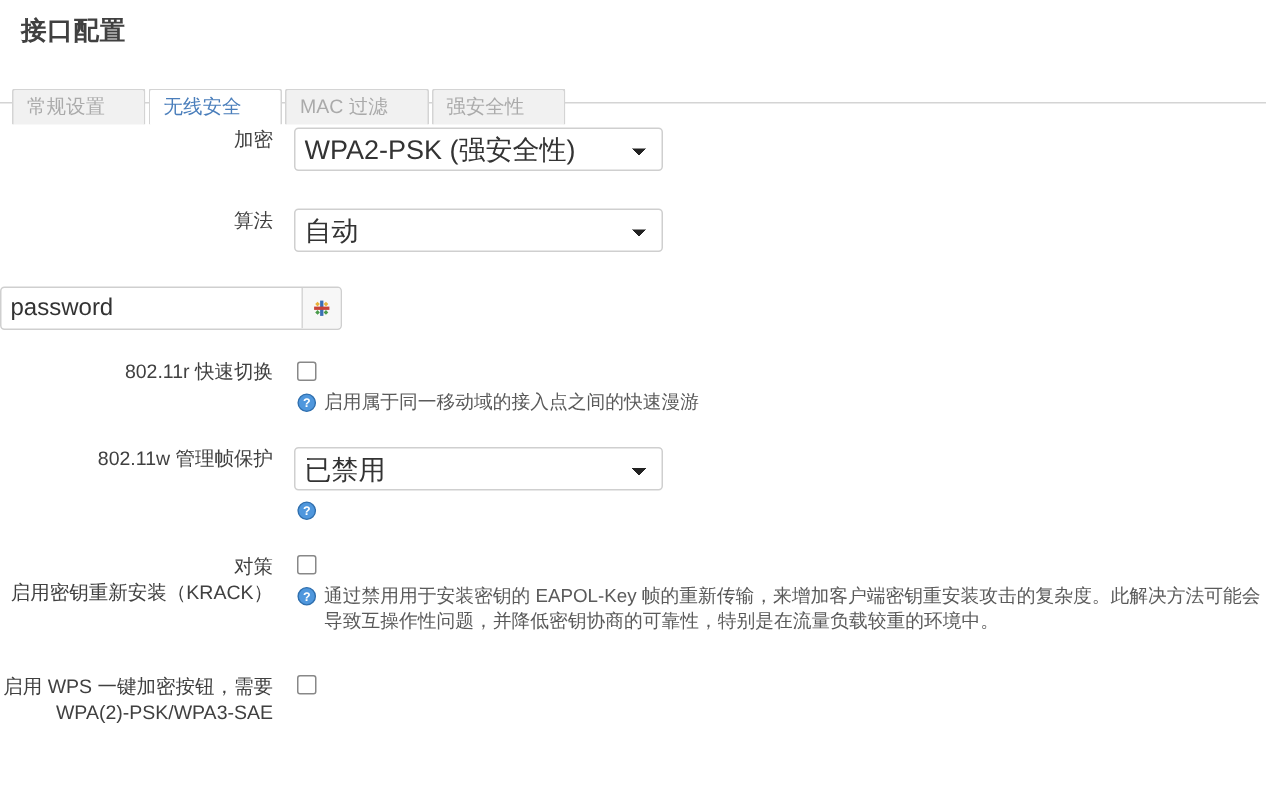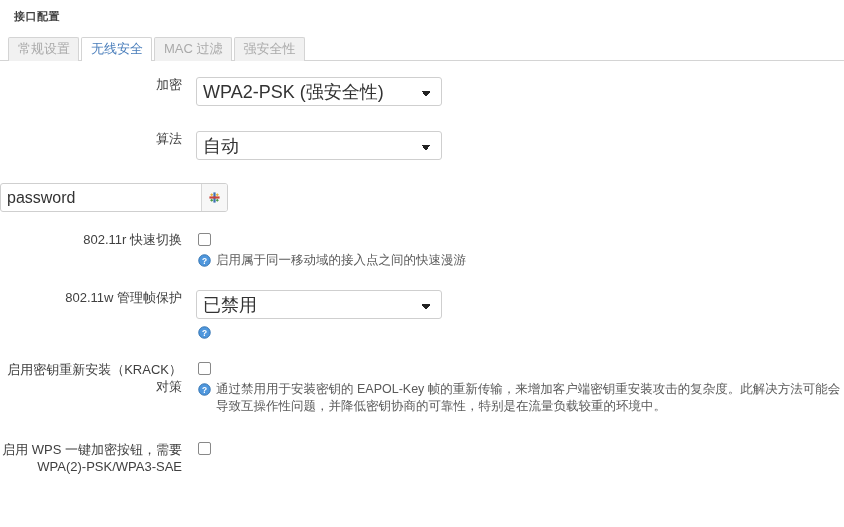--- a/index.html
+++ b/index.html
@@ -18,21 +18,21 @@
   .page {
     position: relative;
     width: 844px;
     height: 527px;
     box-sizing: border-box;
     padding: 0;
   }
 
   
   .page-title {
-    font-size: 11px;
+    font-size: 17px;
     font-weight: bold;
     color: #404040;
     margin: 0;
     padding: 9px 0 0 14px;
     letter-spacing: 0.5px;
   }
 
   
   .tabbar {
     position: relative;
@@ -41,29 +41,29 @@
     height: 25px;
     border-bottom: 1px solid #d4d4d4;
     box-sizing: border-box;
     display: flex;
     align-items: flex-end;
   }
   .tab {
     display: inline-block;
     font-size: 13px;
     line-height: 16px;
-    padding: 3px 8px 4px 9px;
+    padding: 3px 26px 4px 9px;
     border: 1px solid #d4d4d4;
     border-bottom: none;
     background: #f1f1f1;
     color: #aaaaaa;
     margin-right: 2px;
     border-radius: 2px 2px 0 0;
     position: relative;
-    top: 1px;
+    top: 15px;
     cursor: pointer;
     white-space: nowrap;
   }
   .tab.active {
     background: #ffffff;
     color: #4a7ebb;
     border-color: #d4d4d4;
     z-index: 2;
   }
 
@@ -274,22 +274,22 @@
             <text x="7" y="10.4" font-size="9" font-family="Liberation Sans, sans-serif" font-weight="bold" fill="#ffffff" text-anchor="middle">?</text>
           </svg>
         </div>
       </div>
     </div>
 
     <div class="sp-5"></div>
 
     <div class="row">
       <div class="lbl multi">
+        <div>对策</div>
         <div>启用密钥重新安装（KRACK）</div>
-        <div>对策</div>
       </div>
       <div class="ctl">
         <span class="cbx"></span>
         <div class="hint wide">
           <svg class="ico-help" viewBox="0 0 14 14">
             <circle cx="7" cy="7" r="6.2" fill="#4f97dd" stroke="#2f6fae" stroke-width="1"></circle>
             <text x="7" y="10.4" font-size="9" font-family="Liberation Sans, sans-serif" font-weight="bold" fill="#ffffff" text-anchor="middle">?</text>
           </svg>
           <span class="htext">通过禁用用于安装密钥的 EAPOL-Key 帧的重新传输，来增加客户端密钥重安装攻击的复杂度。此解决方法可能会导致互操作性问题，并降低密钥协商的可靠性，特别是在流量负载较重的环境中。</span>
         </div>

